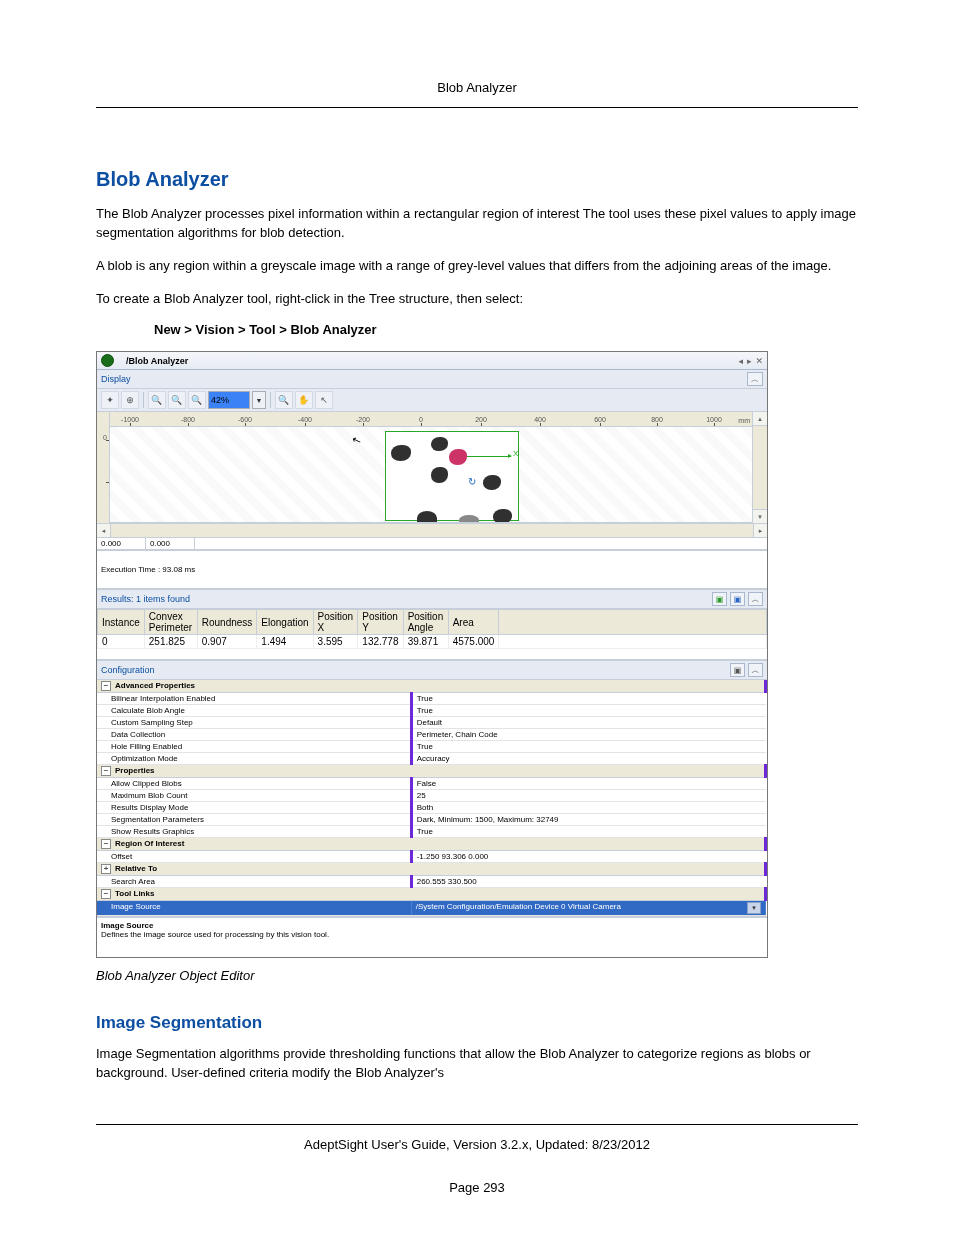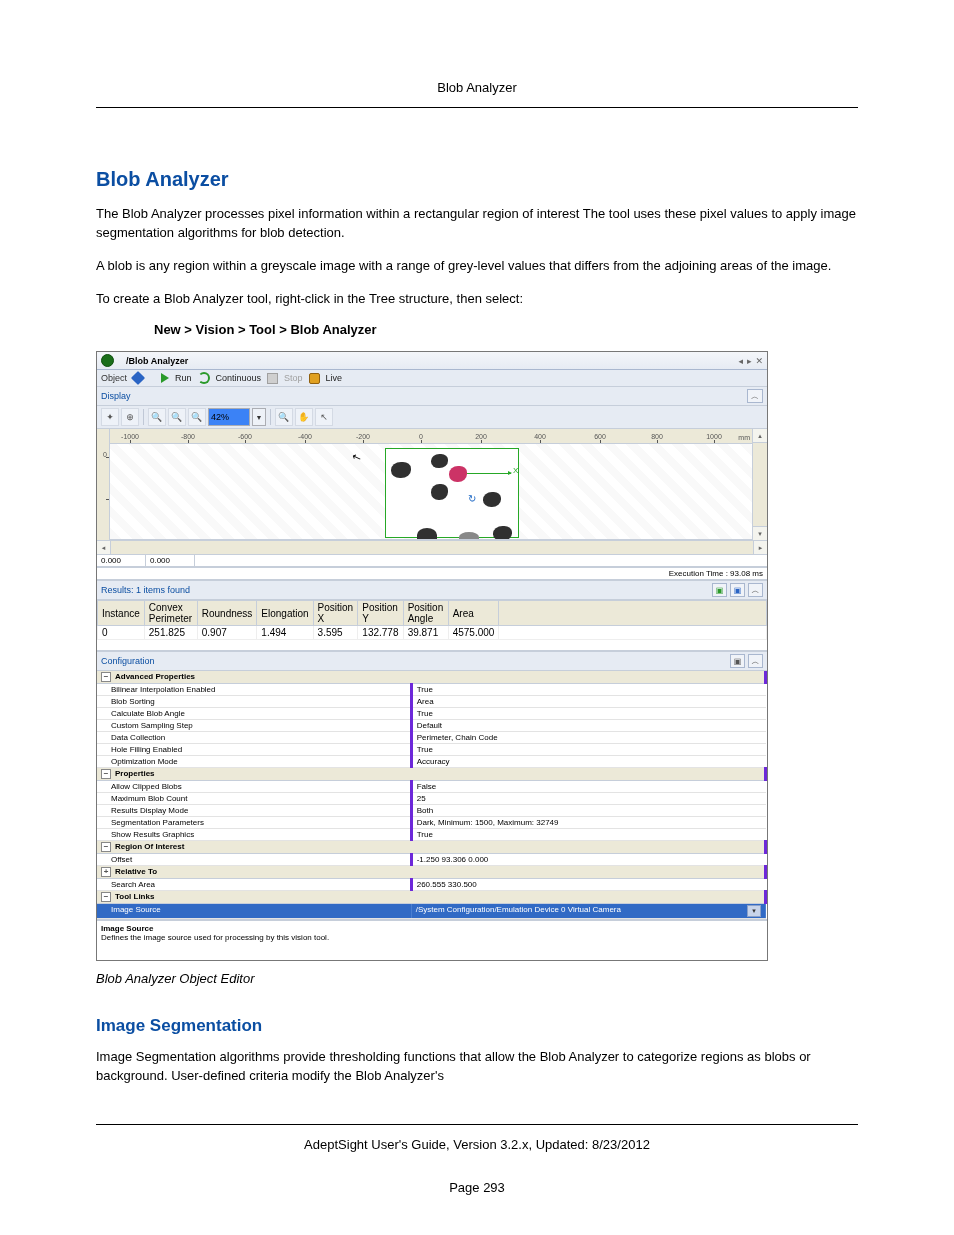--- a/index.html
+++ b/index.html
@@ -206,21 +206,21 @@
   .hscroll .track { flex:1;background:#ece9d8; }
   .hscroll .arb { width:13px;background:#f4f4ee;border-left:1px solid #c6ceda;display:flex;align-items:center;justify-content:center;font-size:7px;color:#666;}
 
   .status-row {
     border-bottom:1px solid #c6ceda;
     display:flex;
     font-size:8px;
   }
   .status-cell { border:1px solid #c6ceda;border-top:none;border-left:none;padding:1px 4px;min-width:40px; }
   .status-cell.wide { flex:1;border-right:none; }
-  .exec-time { border-bottom:1px solid #c6ceda;padding:1px 4px;font-size:8px;text-align:right; }
+  .exec-time { border-bottom:1px solid #c6ceda;padding:14px 4px;font-size:8px; }
 
   .section-hdr {
     background:#e6ebf3;
     border-top:1px solid #c6ceda;
     border-bottom:1px solid #c6ceda;
     padding:2px 4px;
     display:flex;
     justify-content:space-between;
     align-items:center;
     font-size:9px;
@@ -309,33 +309,20 @@
           <span class="title-icon"></span>
           <span>/Blob Analyzer</span>
         </div>
         <div class="win-btns">
           <span>◂</span>
           <span>▸</span>
           <span>✕</span>
         </div>
       </div>
 
-      <div class="action-bar">
-        <span class="ab-label">Object</span>
-        <span class="ab-icon blue"></span>
-        <span style="width:6px"></span>
-        <span class="ab-icon play"></span>
-        <span class="ab-text">Run</span>
-        <span class="ab-icon refresh"></span>
-        <span class="ab-text">Continuous</span>
-        <span class="ab-icon stopi"></span>
-        <span class="ab-text dim">Stop</span>
-        <span class="ab-icon livei"></span>
-        <span class="ab-text">Live</span>
-      </div>
 
       <div class="display-bar">
         <span class="display-link">Display</span>
         <span class="chev">︿</span>
       </div>
 
       <div class="tool-bar">
         <span class="tbtn">✦</span>
         <span class="tbtn">⊕</span>
         <span class="tsep"></span>
@@ -470,24 +457,20 @@
       <table class="prop-grid">
         <tbody>
             <tr class="cat">
               <td class="key" colspan="2"><span class="box">−</span><span>Advanced Properties</span></td>
             </tr>
         <tr>
               <td class="key">Bilinear Interpolation Enabled</td>
               <td>True</td>
             </tr>
         <tr>
-              <td class="key">Blob Sorting</td>
-              <td>Area</td>
-            </tr>
-        <tr>
               <td class="key">Calculate Blob Angle</td>
               <td>True</td>
             </tr>
         <tr>
               <td class="key">Custom Sampling Step</td>
               <td>Default</td>
             </tr>
         <tr>
               <td class="key">Data Collection</td>
               <td>Perimeter, Chain Code</td>

